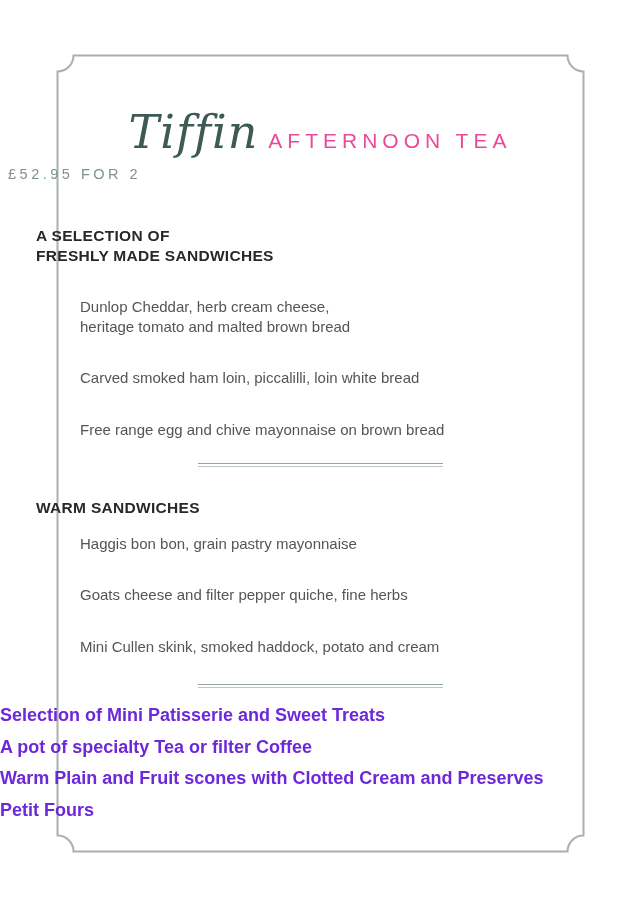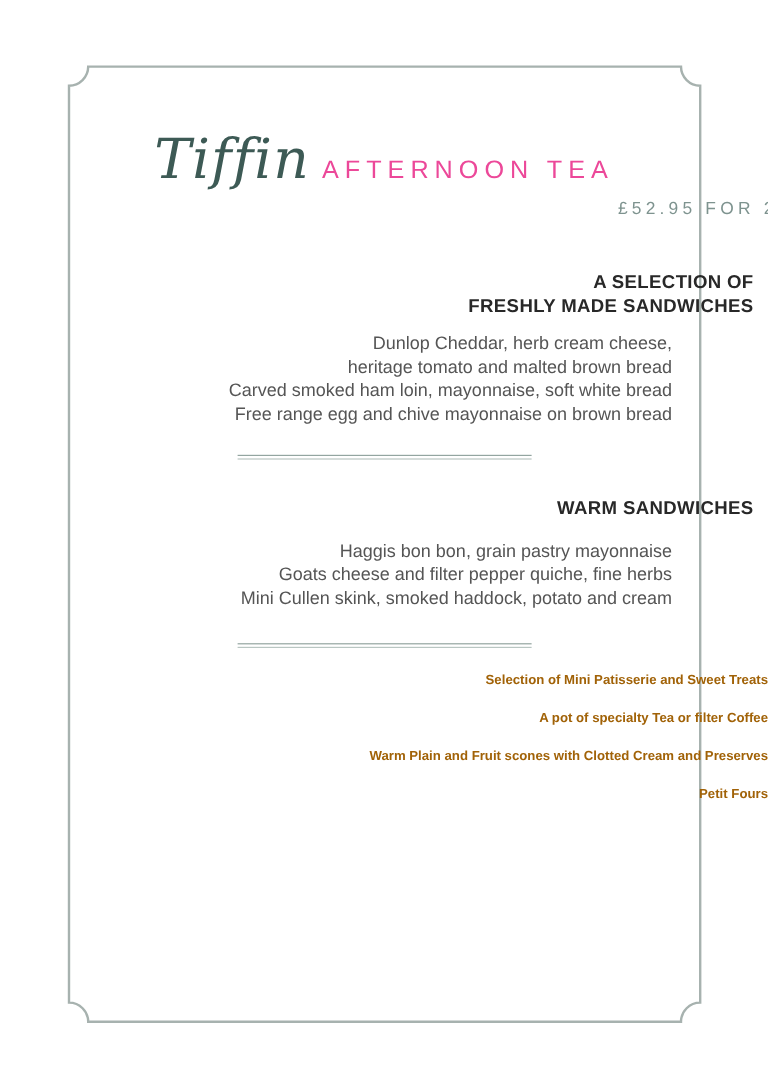--- a/index.html
+++ b/index.html
@@ -17,21 +17,21 @@
   }
   .frame-svg {
     position: absolute;
     top: 0; left: 0;
     width: 640px; height: 908px;
     pointer-events: none;
   }
   .content {
     position: relative;
     width: 100%;
-    text-align: right;
+    text-align: left;
   }
 
   
   .header { margin-top: 100px; }
   .brand-row {
     display: flex;
     justify-content: center;
     align-items: baseline;
     height: 64px;
     line-height: 64px;
@@ -54,31 +54,32 @@
   .price-line {
     margin-top: 2px;
     font-size: 14.5px;
     letter-spacing: 3.5px;
     color: #7e938f;
     transform: translateX(8px);
   }
 
   
   .section-heading {
-    margin: 12px;
+    margin: 0;
     margin-top: 44px;
     font-size: 15.5px;
     font-weight: 700;
     color: #282828;
     letter-spacing: 0.3px;
     line-height: 19.5px;
     white-space: pre-line;
+    padding-left: 36px;
   }
   .menu-item {
-    margin: 0 auto 0 auto;
+    margin: 32px auto 0 auto;
     font-size: 15px;
     color: #555555;
     line-height: 19.5px;
     white-space: pre-line;
     max-width: 480px;
   }
   .section { margin: 0; }
   .section-savouries .section-heading { margin-top: 31px; }
   .section-savouries .menu-item:first-of-type { margin-top: 16px; }
 
@@ -89,23 +90,23 @@
     border-top: 1px solid #93a5a0;
     border-bottom: 1px solid #b9c6c2;
   }
   .divider.second { margin-top: 28px; }
 
   
   .finale { margin-top: 18px; }
   .finale-item {
     margin: 0 auto;
     margin-bottom: 13.5px;
-    font-size: 11px;
+    font-size: 18px;
     font-weight: 700;
-    color: #a16207;
+    color: #6d28d9;
     line-height: 18px;
   }
 </style>
 </head>
 <body>
 
 <div class="page">
 
   <svg class="frame-svg" viewBox="0 0 640 908" xmlns="http://www.w3.org/2000/svg">
     <path d="M 73.5 55.5 H 567.5
@@ -126,21 +127,21 @@
         <span class="brand-caps">AFTERNOON TEA</span>
       </div>
       <div class="price-line">£52.95 FOR 2</div>
     </header>
 
     <section class="section section-sandwiches">
       <h2 class="section-heading">A SELECTION OF
 FRESHLY MADE SANDWICHES</h2>
       <p class="menu-item">Dunlop Cheddar, herb cream cheese,
 heritage tomato and malted brown bread</p>
-      <p class="menu-item">Carved smoked ham loin, mayonnaise, soft white bread</p>
+      <p class="menu-item">Carved smoked ham loin, piccalilli, loin white bread</p>
       <p class="menu-item">Free range egg and chive mayonnaise on brown bread</p>
     </section>
 
     <div class="divider"></div>
 
     <section class="section section-savouries">
       <h2 class="section-heading">WARM SANDWICHES</h2>
       <p class="menu-item">Haggis bon bon, grain pastry mayonnaise</p>
       <p class="menu-item">Goats cheese and filter pepper quiche, fine herbs</p>
       <p class="menu-item">Mini Cullen skink, smoked haddock, potato and cream</p>

